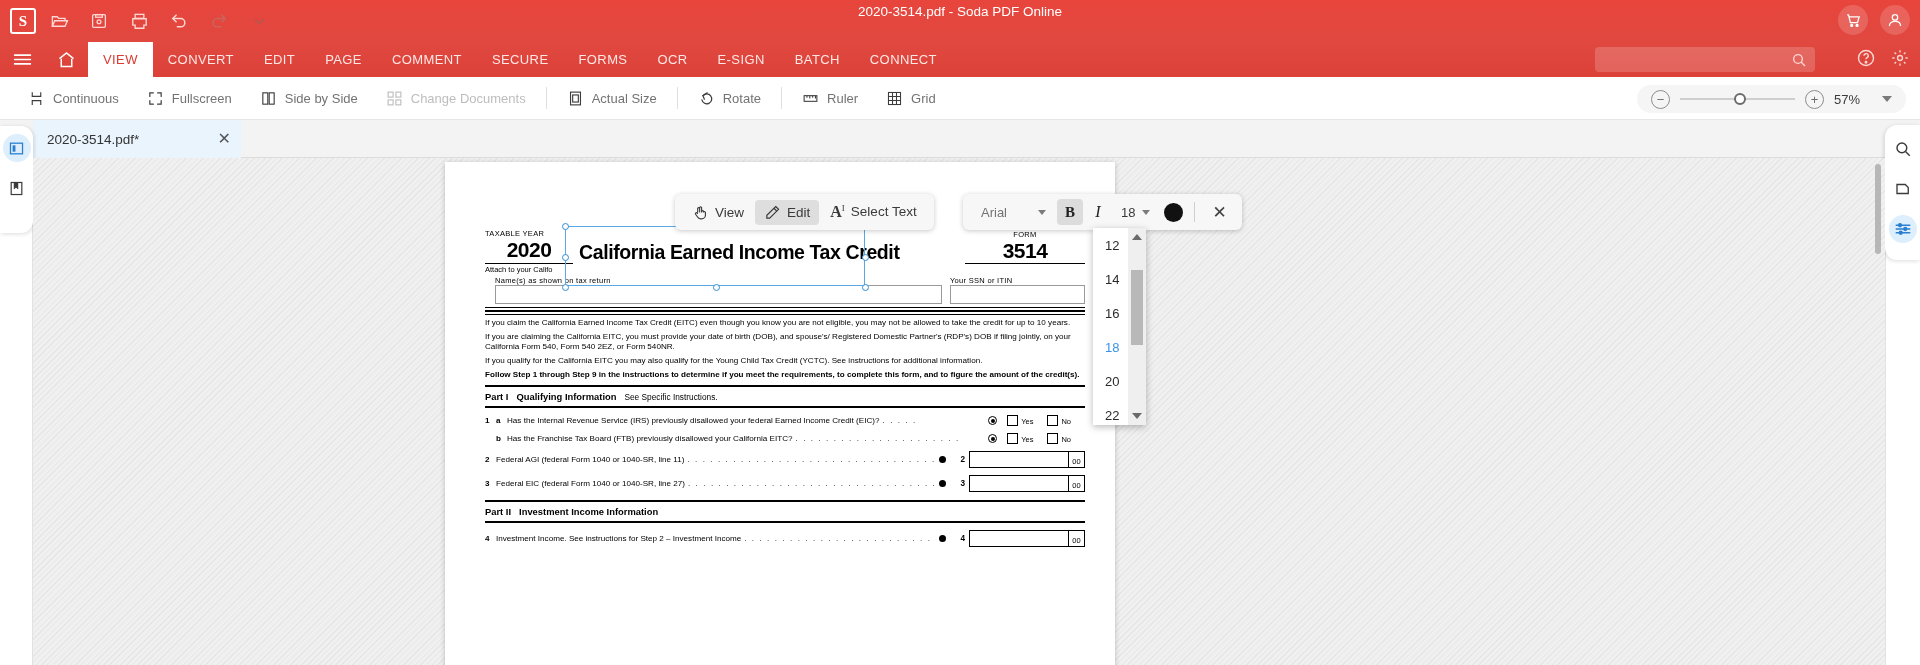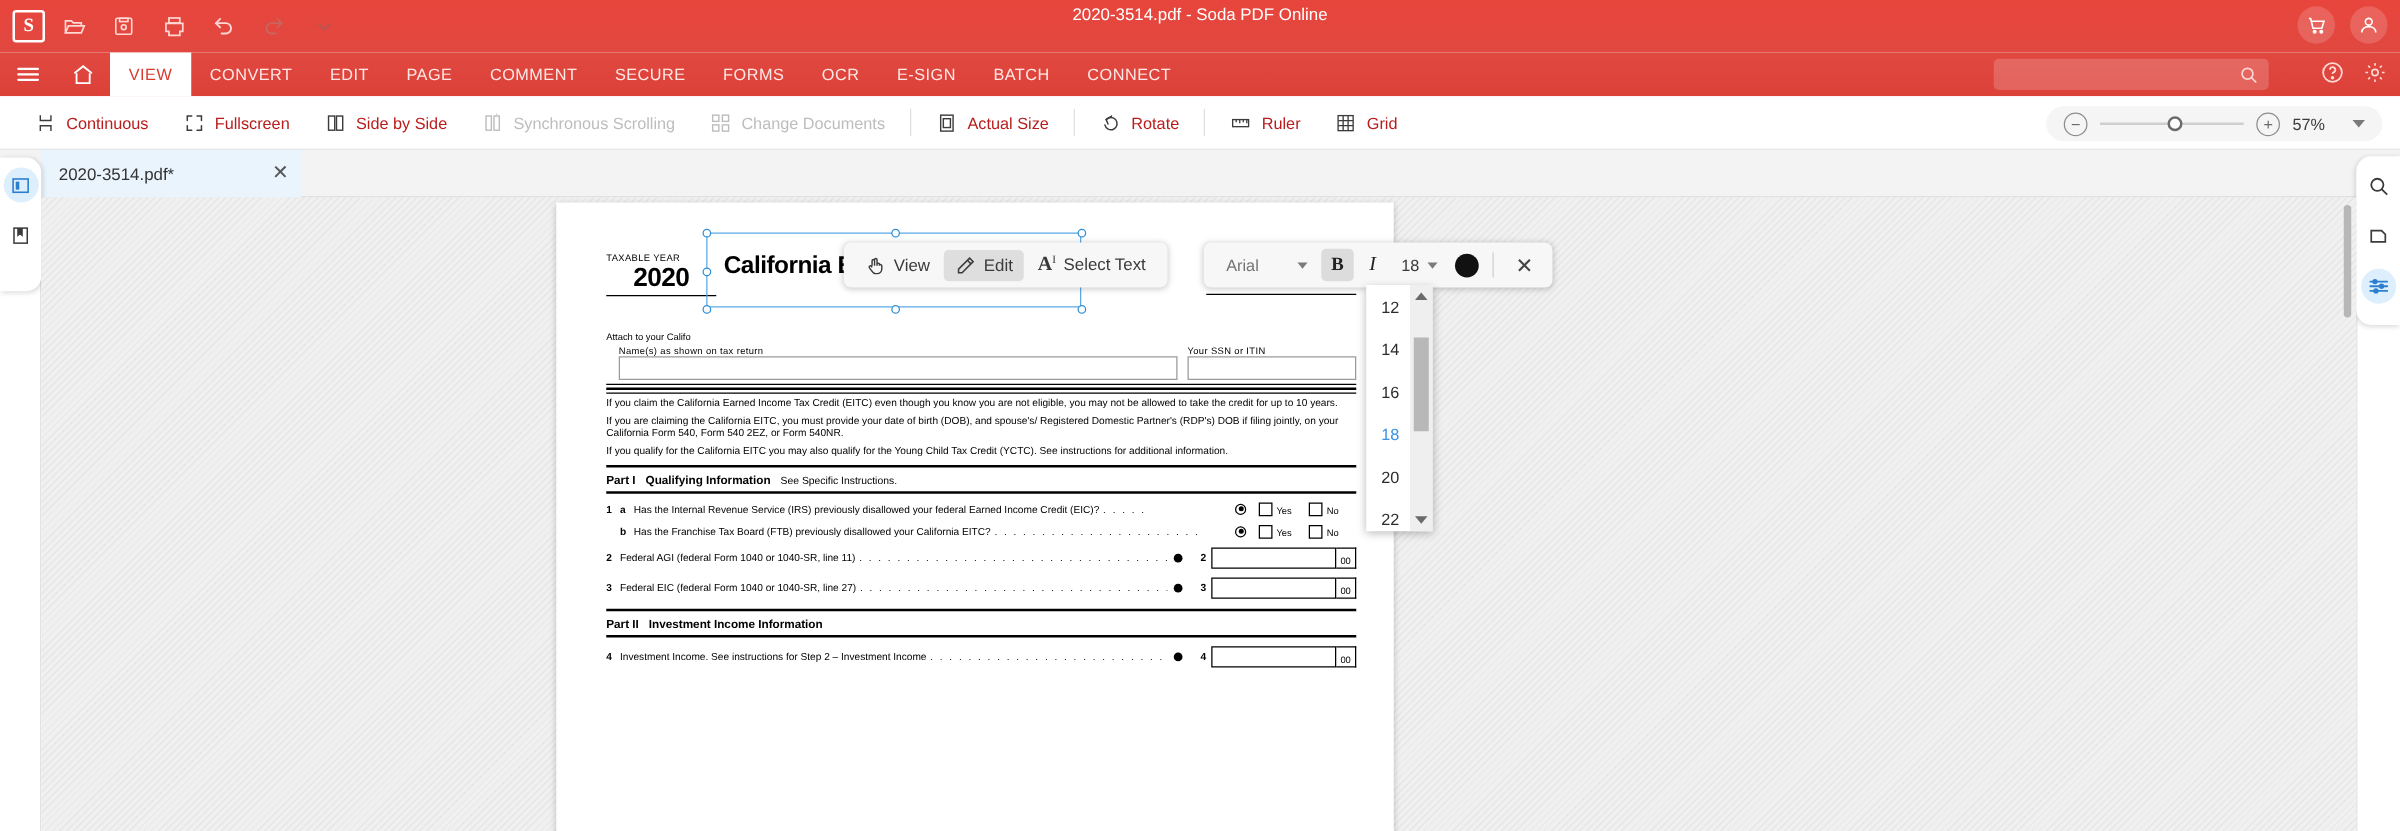--- a/index.html
+++ b/index.html
@@ -61,21 +61,21 @@
   .mb-right div { color:#ffd8d5; cursor:pointer; }
 
   
   .viewbar {
     position:absolute; left:0; top:77px; width:1920px; height:43px;
     background:#fff; border-bottom:1px solid #e6e6e6;
     display:flex; align-items:center; padding-left:14px; gap:0;
   }
   .vb-item {
     display:flex; align-items:center; gap:8px; padding:0 14px; height:43px;
-    font-size:13px; color:#b91c1c; cursor:pointer; white-space:nowrap;
+    font-size:13px; color:#737373; cursor:pointer; white-space:nowrap;
   }
   .vb-item.disabled { color:#bdbdbd; cursor:default; }
   .vb-item .ic { display:flex; align-items:center; }
   .vb-sep { width:1px; height:22px; background:#e0e0e0; margin:0 6px; }
   .zoomwrap {
     position:absolute; right:14px; top:8px; height:28px; display:flex;
     align-items:center; gap:10px; background:#f5f5f5; border-radius:14px;
     padding:0 14px;
   }
   .zbtn { width:19px;height:19px;border:1.5px solid #8d8d8d;border-radius:50%;
@@ -197,21 +197,21 @@
   .sz-arrowdn { bottom:6px; border-top:6px solid #6a6a6a; }
   .sz-thumb { position:absolute; left:3px; top:42px; width:12px; height:75px;
     background:#b8b8b8; cursor:pointer; }
 
   
   .form {
     position:absolute; left:0; top:0; width:670px; height:700px;
     font-family:"Liberation Sans", sans-serif; color:#000;
   }
   .fm-pad { position:absolute; left:40px; right:30px; top:40px; }
-  .row-top { display:flex; position:relative; height:62px; }
+  .row-top { display:flex; align-items:flex-end; position:relative; height:62px; }
   .lbl-tiny { font-size:7.5px; letter-spacing:.3px; }
   .yr-col { width:88px; }
   .yr-col .bar { border-bottom:1.2px solid #000; padding-bottom:1px; }
   .yr-num { font-size:21px; font-weight:bold; text-align:center; letter-spacing:-.5px;}
   .title-col { flex:1; padding:0 6px; position:relative; }
   .big-title {
     font-size:19.5px; font-weight:bold; line-height:1.12; letter-spacing:-.4px;
   }
   .form-col { width:120px; text-align:center; }
   .form-col .bar { border-bottom:1.2px solid #000; }
@@ -394,30 +394,20 @@
       <svg width="17" height="17" viewBox="0 0 24 24" fill="none" stroke="#3c3c3c" stroke-width="1.6">
           <rect x="4" y="4" width="7" height="16"></rect>
           <rect x="13" y="4" width="7" height="16"></rect>
         </svg>
     </span>
     <span>Side by Side</span>
   </div>
   <div class="vb-item disabled">
     <span class="ic">
       <svg width="17" height="17" viewBox="0 0 24 24" fill="none" stroke="#bdbdbd" stroke-width="1.6">
-          <rect x="4" y="4" width="6" height="16"></rect>
-          <rect x="13" y="4" width="6" height="16"></rect>
-          <path d="M16 2.5v-1"></path>
-        </svg>
-    </span>
-    <span>Synchronous Scrolling</span>
-  </div>
-  <div class="vb-item disabled">
-    <span class="ic">
-      <svg width="17" height="17" viewBox="0 0 24 24" fill="none" stroke="#bdbdbd" stroke-width="1.6">
           <rect x="3" y="3" width="7" height="7"></rect>
           <rect x="14" y="3" width="7" height="7"></rect>
           <rect x="3" y="14" width="7" height="7"></rect>
           <rect x="14" y="14" width="7" height="7"></rect>
         </svg>
     </span>
     <span>Change Documents</span>
   </div>
   <div class="vb-sep"></div>
   <div class="vb-item">
@@ -573,20 +563,21 @@
         </div>
 
         <div class="thinline" style="margin-top:3px;"></div>
         <div class="thickline"></div>
 
         <div class="thinline" style="margin:1px 0 3px;"></div>
 
         <div class="body-s">If you claim the California Earned Income Tax Credit (EITC) even though you know you are not eligible, you may not be allowed to take the credit for up to 10 years.</div>
         <div class="body-s" style="margin-top:3px;">If you are claiming the California EITC, you must provide your date of birth (DOB), and spouse's/ Registered Domestic Partner's (RDP's) DOB if filing jointly, on your California Form 540, Form 540 2EZ, or Form 540NR.</div>
         <div class="body-s" style="margin-top:3px;">If you qualify for the California EITC you may also qualify for the Young Child Tax Credit (YCTC). See instructions for additional information.</div>
+        <div class="body-b" style="margin-top:3px;">Follow Step 1 through Step 9 in the instructions to determine if you meet the requirements, to complete this form, and to figure the amount of the credit(s).</div>
 
         <div class="thickline" style="margin-top:5px;"></div>
         <div class="parthdr">
           <span>Part I</span>
           <span>Qualifying Information</span>
           <span class="note">See Specific Instructions.</span>
         </div>
         <div class="thickline"></div>
 
         <div class="qrow">

